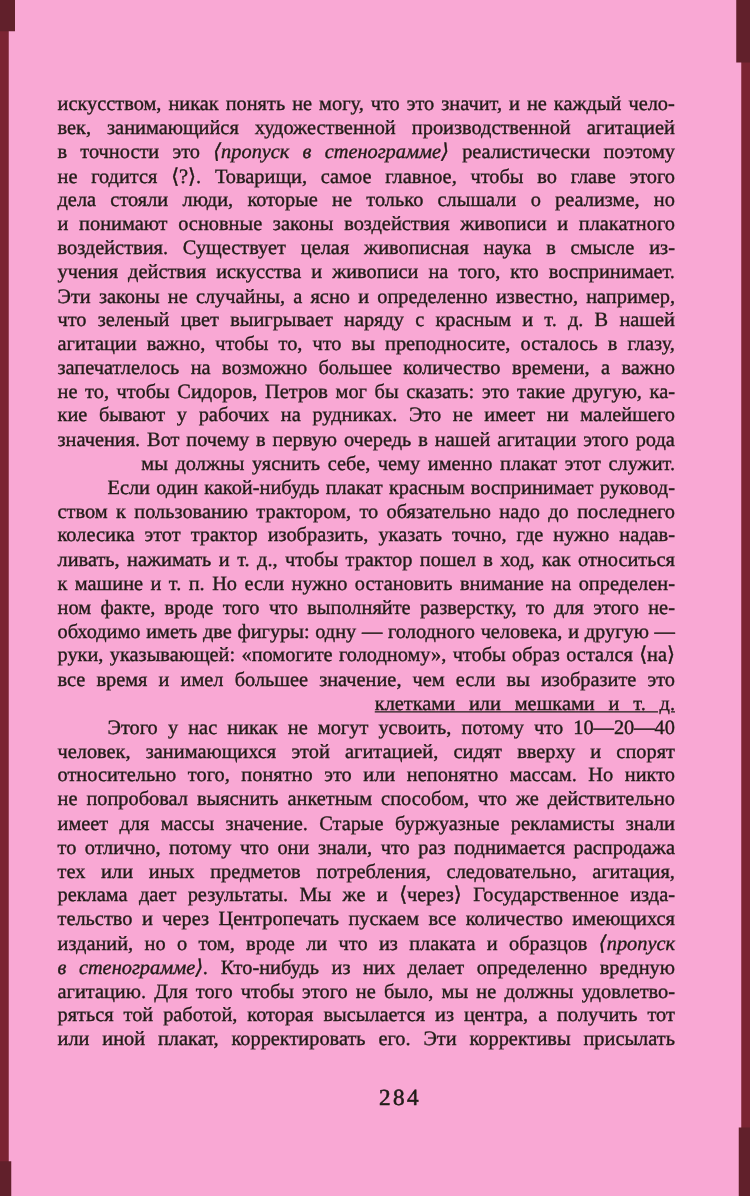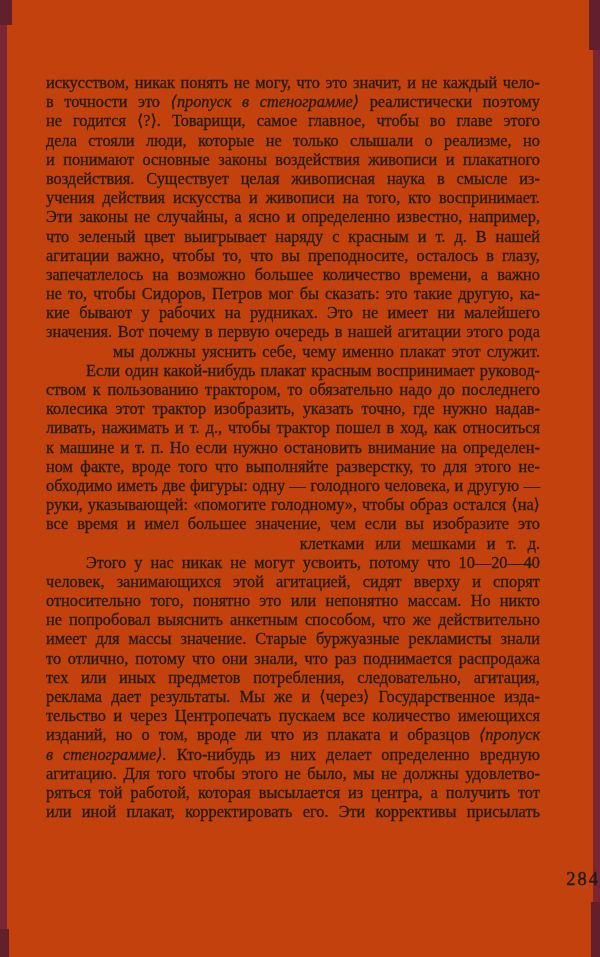--- a/index.html
+++ b/index.html
@@ -1,38 +1,38 @@
 <!DOCTYPE html>
 <html><head>
 <meta charset="utf-8">
 <style>
   html,body{margin:0;padding:0;background:#ffffff;}
   .page{
-    position:relative;width:600px;height:957px;background:#c2410c;overflow:hidden;
+    position:relative;width:600px;height:957px;background:#f9a8d4;overflow:hidden;
     font-family:"Liberation Serif","DejaVu Serif",serif;
   }
   .edge{position:absolute;top:0;bottom:0;width:7px;}
   .edge-left{left:0;}
   .edge-right{right:0;}
   .corner{position:absolute;}
   .corner-tl{left:0;top:0;width:12px;height:25px;}
   .corner-tr{right:0;top:0;width:11px;height:50px;}
   .corner-br{right:0;bottom:0;width:9px;height:55px;}
   .corner-bl{left:0;bottom:0;width:9px;height:28px;}
   .text-block{
     position:absolute;left:46px;top:73px;width:494px;
     font-size:16.3px;line-height:19.2px;color:#211c18;
     -webkit-text-stroke:0.3px;
   }
   .line{display:flex;justify-content:space-between;height:19.2px;overflow:visible;}
   .line.indent{padding-left:40px;}
   .line.last{display:block;text-align:right;}
   .it{font-style:italic;}
   .page-number{
-    position:absolute;left:16px;right:0;top:869px;text-align:right;
+    position:absolute;left:16px;right:0;top:869px;text-align:center;
     font-size:18.5px;letter-spacing:2px;color:#211c18;margin-left:24px;-webkit-text-stroke:0.45px;
   }
 </style>
 </head>
 <body>
 
 <div class="page">
   <div class="edge edge-left" style="background: rgb(123, 36, 51);"></div>
   <div class="edge edge-right" style="background: rgb(123, 36, 51);"></div>
   <div class="corner corner-tl" style="background: rgb(97, 32, 43);"></div>
@@ -49,20 +49,27 @@
         <span class="">могу,</span>
         <span class="">что</span>
         <span class="">это</span>
         <span class="">значит,</span>
         <span class="">и</span>
         <span class="">не</span>
         <span class="">каждый</span>
         <span class="">чело-</span>
       </div>
       <div class="line">
+        <span class="">век,</span>
+        <span class="">занимающийся</span>
+        <span class="">художественной</span>
+        <span class="">производственной</span>
+        <span class="">агитацией</span>
+      </div>
+      <div class="line">
         <span class="">в</span>
         <span class="">точности</span>
         <span class="">это</span>
         <span class="it">⟨пропуск</span>
         <span class="it">в</span>
         <span class="it">стенограмме⟩</span>
         <span class="">реалистически</span>
         <span class="">поэтому</span>
       </div>
       <div class="line">
@@ -310,21 +317,21 @@
         <span class="">и</span>
         <span class="">имел</span>
         <span class="">большее</span>
         <span class="">значение,</span>
         <span class="">чем</span>
         <span class="">если</span>
         <span class="">вы</span>
         <span class="">изобразите</span>
         <span class="">это</span>
       </div>
-      <div class="line last" style="word-spacing: 7px;"><span>клетками или мешками и т. д.</span></div>
+      <div class="line last" style="word-spacing: 7px; text-decoration: underline;"><span>клетками или мешками и т. д.</span></div>
       <div class="line indent">
         <span class="">Этого</span>
         <span class="">у</span>
         <span class="">нас</span>
         <span class="">никак</span>
         <span class="">не</span>
         <span class="">могут</span>
         <span class="">усвоить,</span>
         <span class="">потому</span>
         <span class="">что</span>

